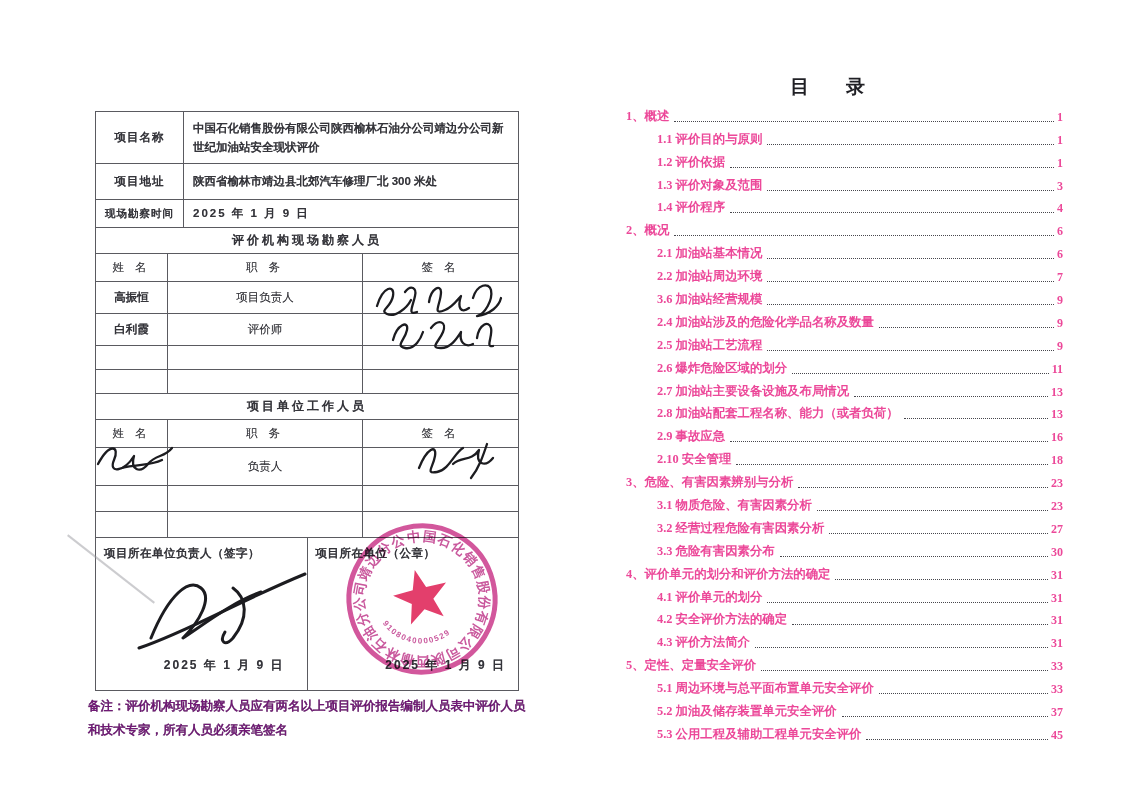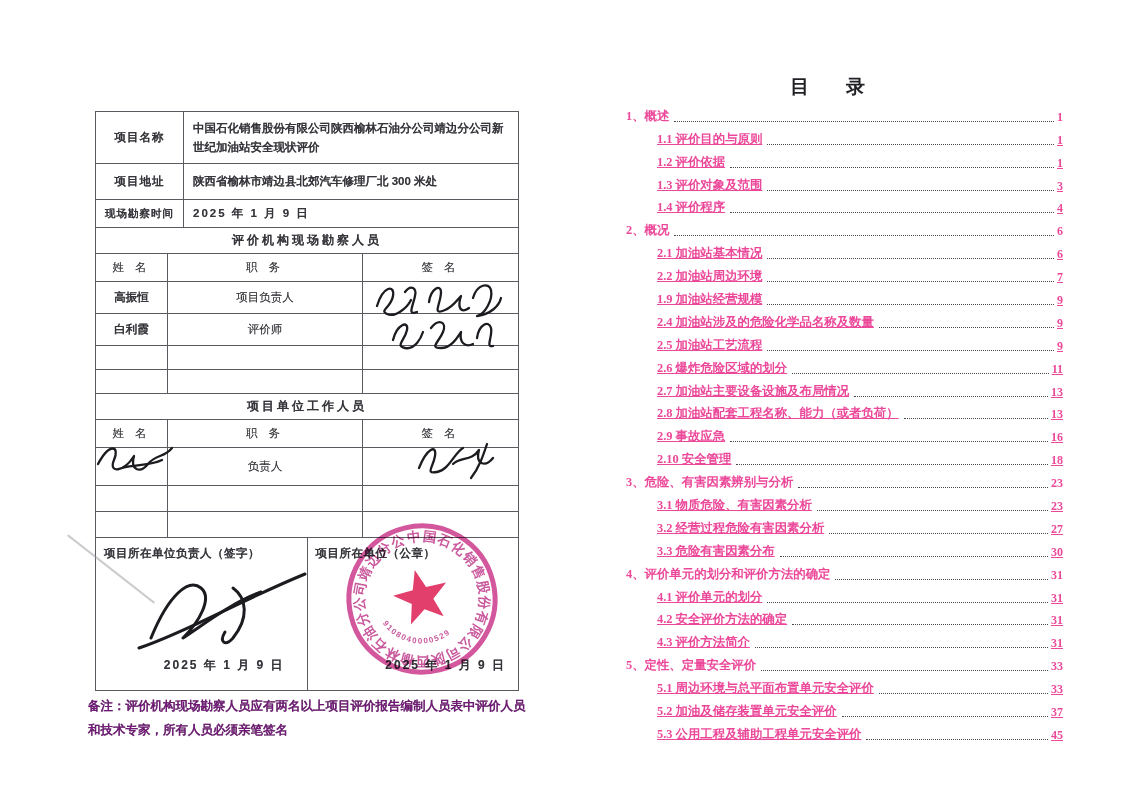--- a/index.html
+++ b/index.html
@@ -53,21 +53,21 @@
 
   
   .page-right{position:absolute;left:560px;top:0;width:563px;height:794px;}
   .toc-title{position:absolute;left:32px;top:74px;width:471px;text-align:center;
              font-size:19px;font-weight:bold;letter-spacing:16px;text-indent:16px;
              color:#1f1f24;font-family:"Liberation Serif","DejaVu Serif",serif;}
   .toc-list{position:absolute;left:32px;top:102px;width:471px;
             font-family:"Liberation Serif","DejaVu Serif",serif;}
   .toc-line{display:flex;align-items:flex-end;height:22.9px;font-size:12.4px;
             font-weight:bold;color:#ec4899;margin-left:34px;}
-  .toc-line.lv1{padding-left:31px;text-decoration:underline;}
+  .toc-line.lv1{padding-left:31px;}
   .toc-label{white-space:nowrap;}
   .toc-leader{flex:1;border-bottom:1.7px dotted #47474d;margin:0 3px 3px 5px;min-width:12px;}
   .toc-page{font-size:12px;}
   .hand{stroke:#1c1c20;stroke-width:2.3;fill:none;stroke-linecap:round;stroke-linejoin:round;}
 </style>
 </head>
 <body>
 
 <div class="canvas">
 
@@ -236,21 +236,21 @@
           <span class="toc-label">2.1 加油站基本情况</span>
           <span class="toc-leader"></span>
           <span class="toc-page">6</span>
         </div>
         <div class="toc-line lv1">
           <span class="toc-label">2.2 加油站周边环境</span>
           <span class="toc-leader"></span>
           <span class="toc-page">7</span>
         </div>
         <div class="toc-line lv1">
-          <span class="toc-label">1.9 加油站经营规模</span>
+          <span class="toc-label">3.6 加油站经营规模</span>
           <span class="toc-leader"></span>
           <span class="toc-page">9</span>
         </div>
         <div class="toc-line lv1">
           <span class="toc-label">2.4 加油站涉及的危险化学品名称及数量</span>
           <span class="toc-leader"></span>
           <span class="toc-page">9</span>
         </div>
         <div class="toc-line lv1">
           <span class="toc-label">2.5 加油站工艺流程</span>

